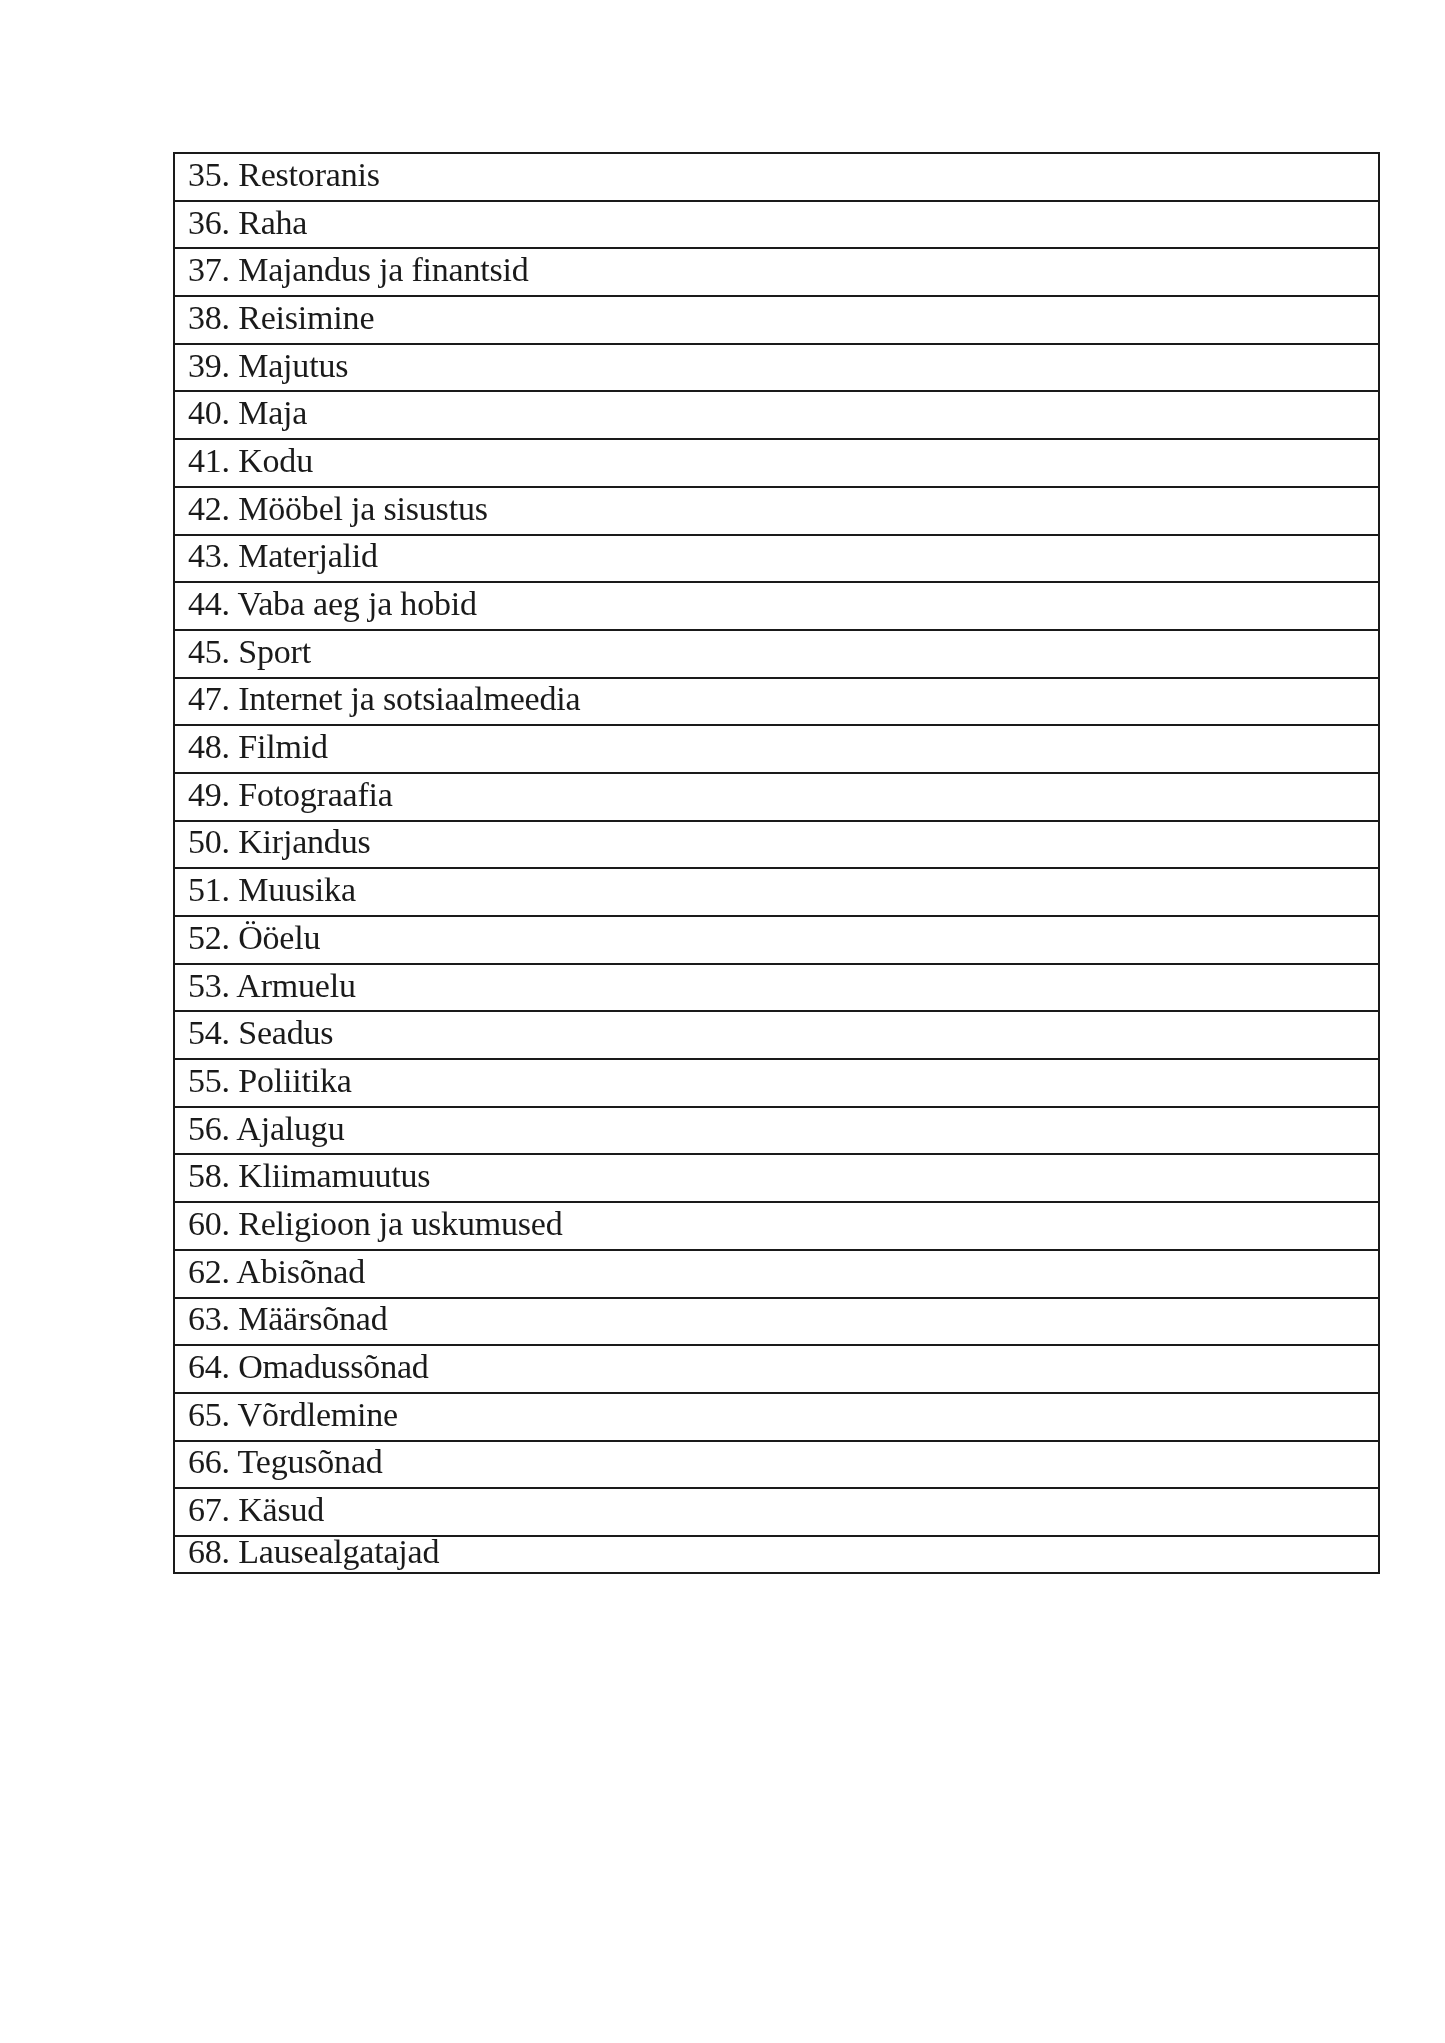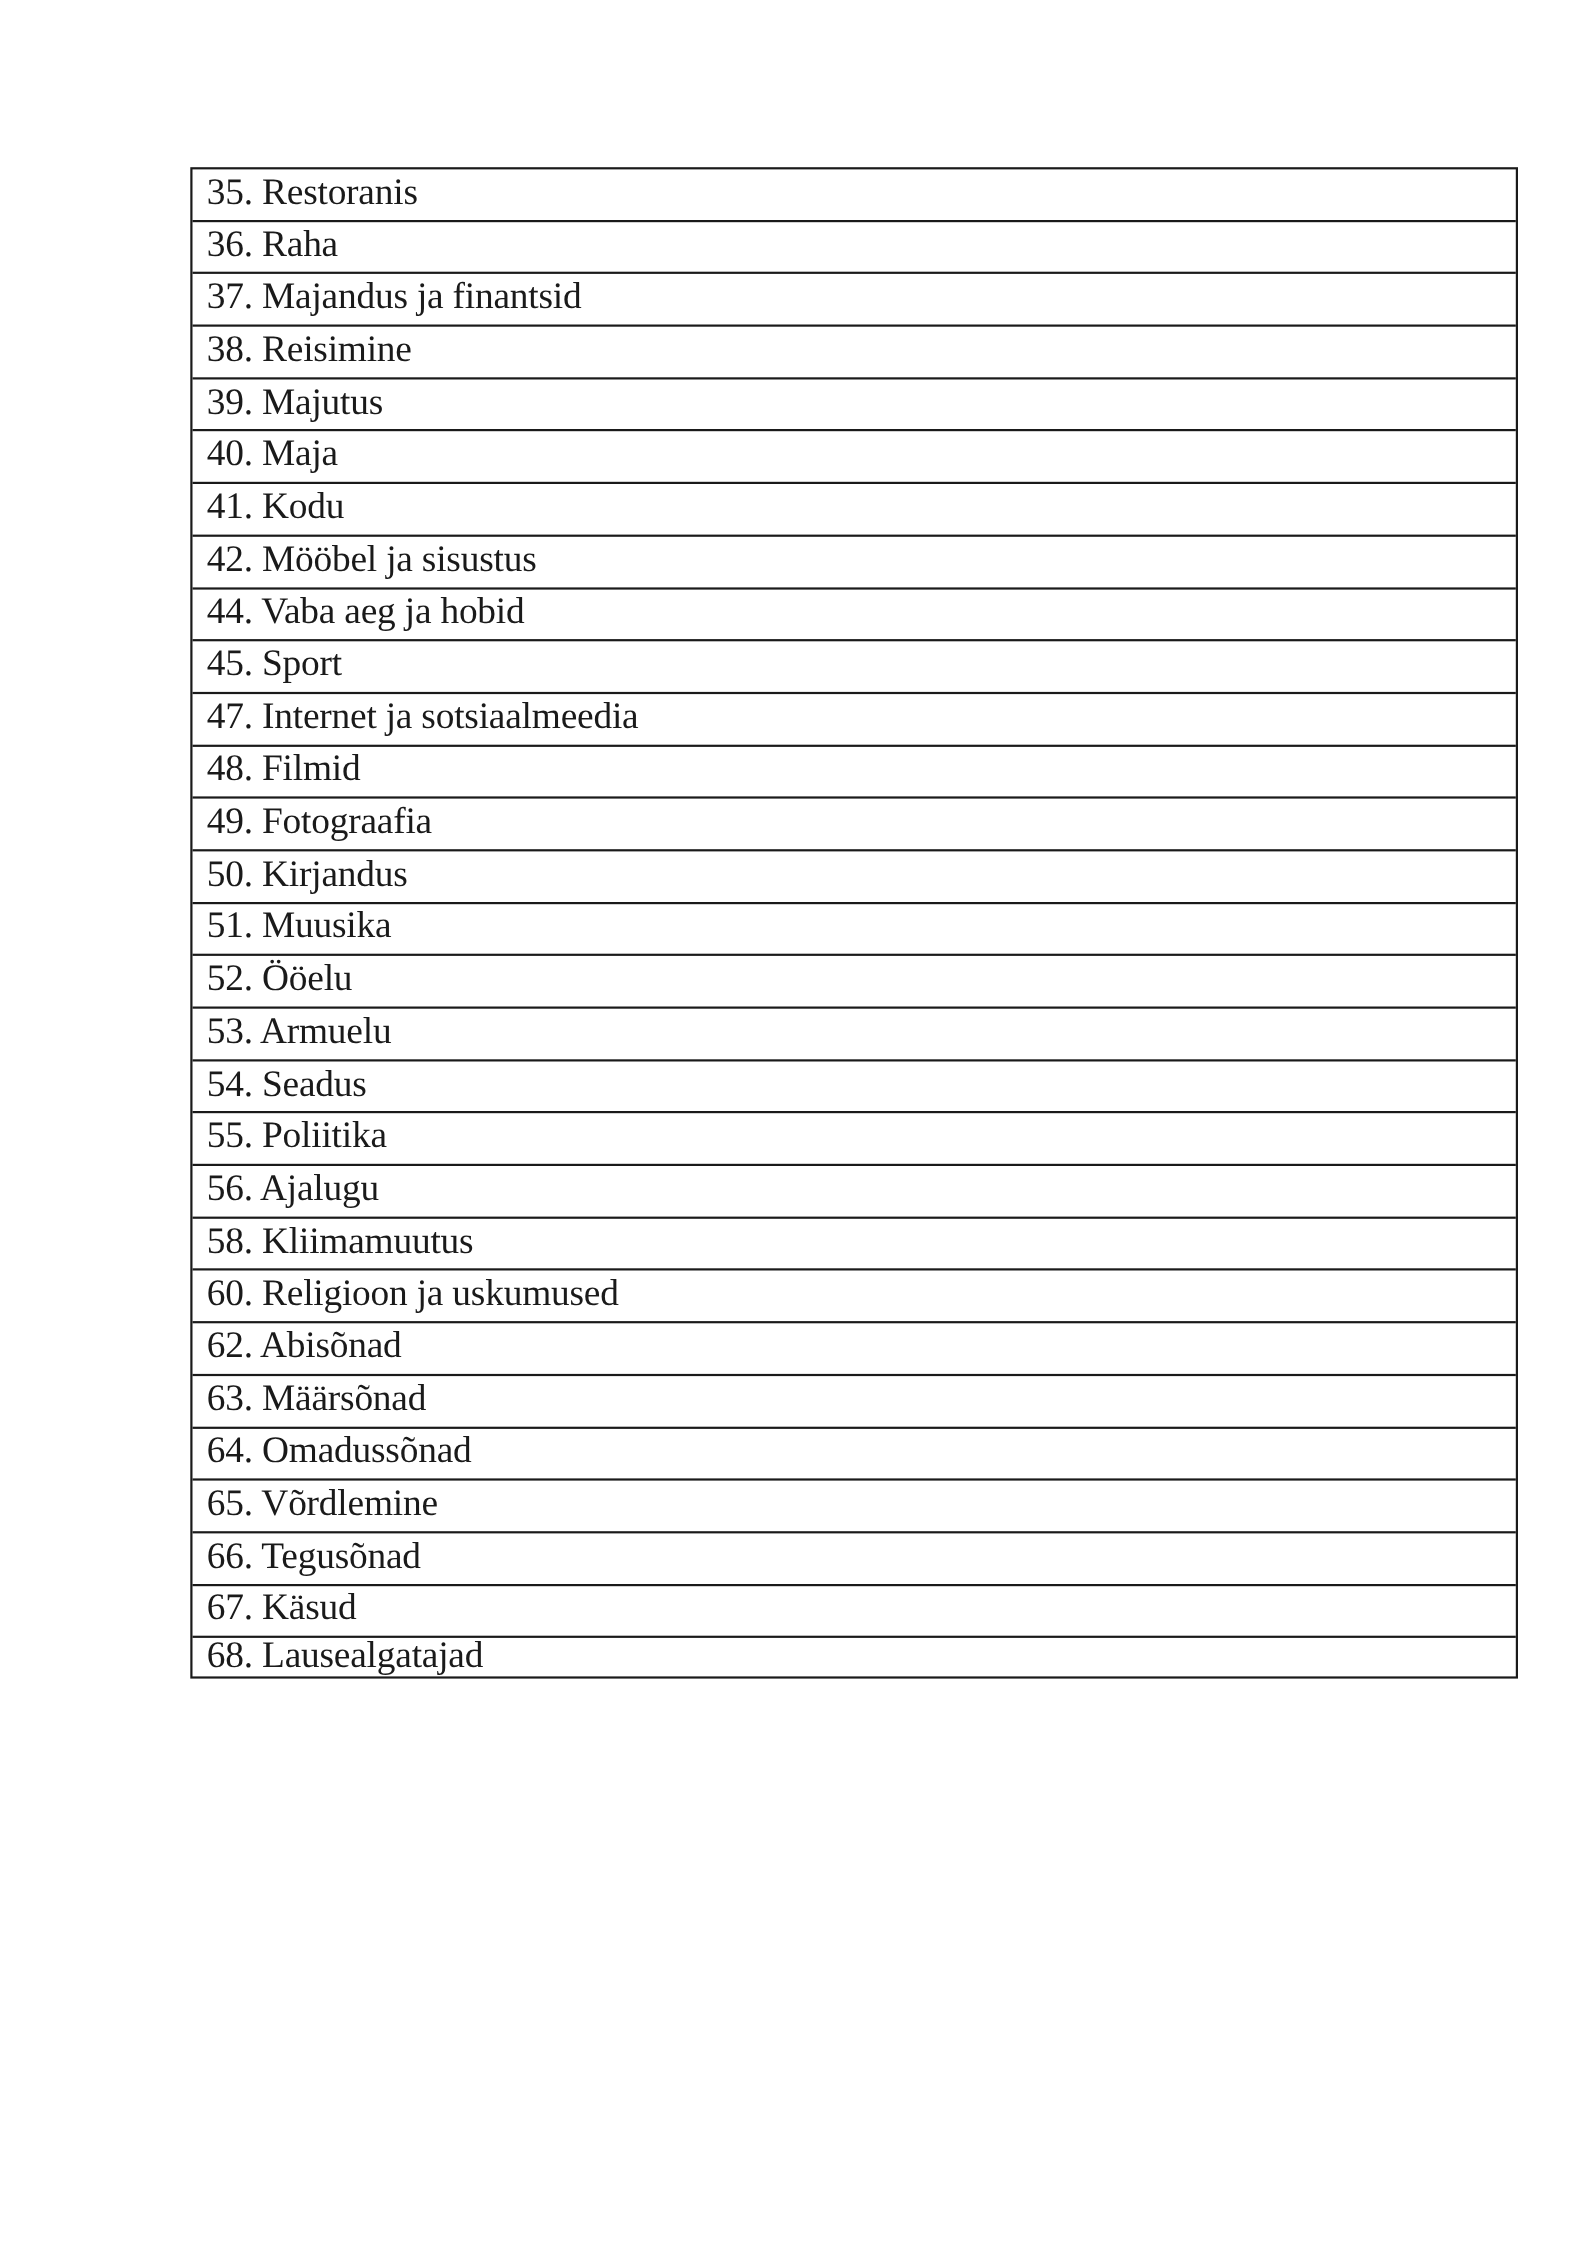--- a/index.html
+++ b/index.html
@@ -69,20 +69,23 @@
     <div class="toc-row">
         <span class="label">40. Maja</span>
       </div>
     <div class="toc-row">
         <span class="label">41. Kodu</span>
       </div>
     <div class="toc-row">
         <span class="label">42. Mööbel ja sisustus</span>
       </div>
     <div class="toc-row">
+        <span class="label">43. Materjalid</span>
+      </div>
+    <div class="toc-row">
         <span class="label">44. Vaba aeg ja hobid</span>
       </div>
     <div class="toc-row">
         <span class="label">45. Sport</span>
       </div>
     <div class="toc-row">
         <span class="label">47. Internet ja sotsiaalmeedia</span>
       </div>
     <div class="toc-row">
         <span class="label">48. Filmid</span>

